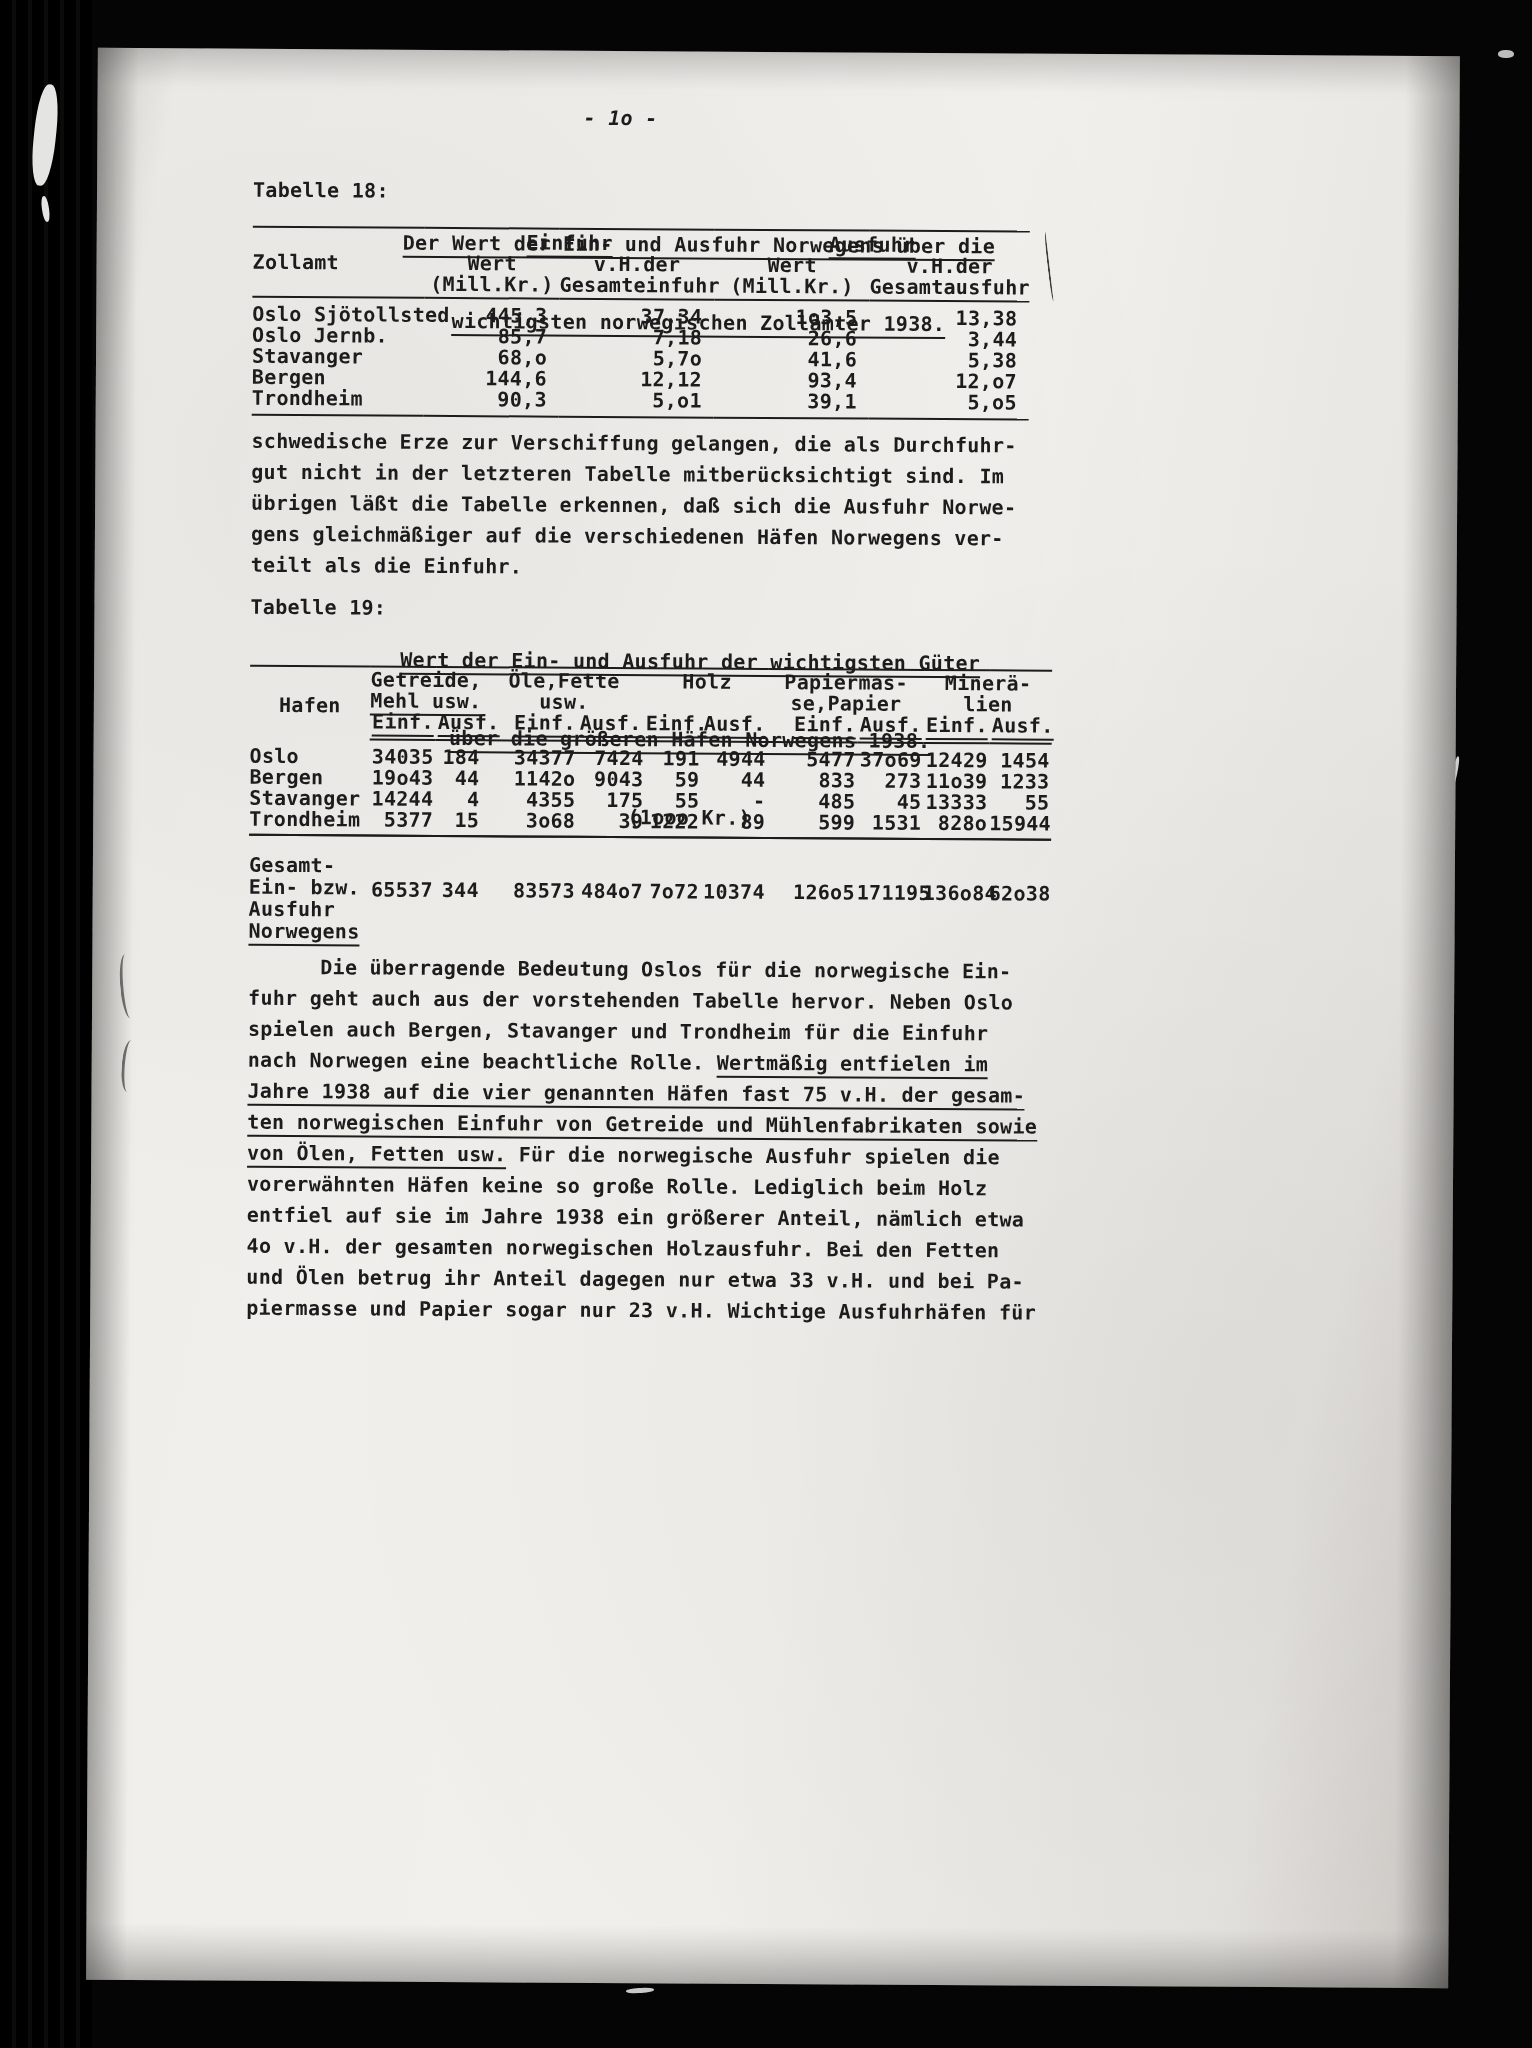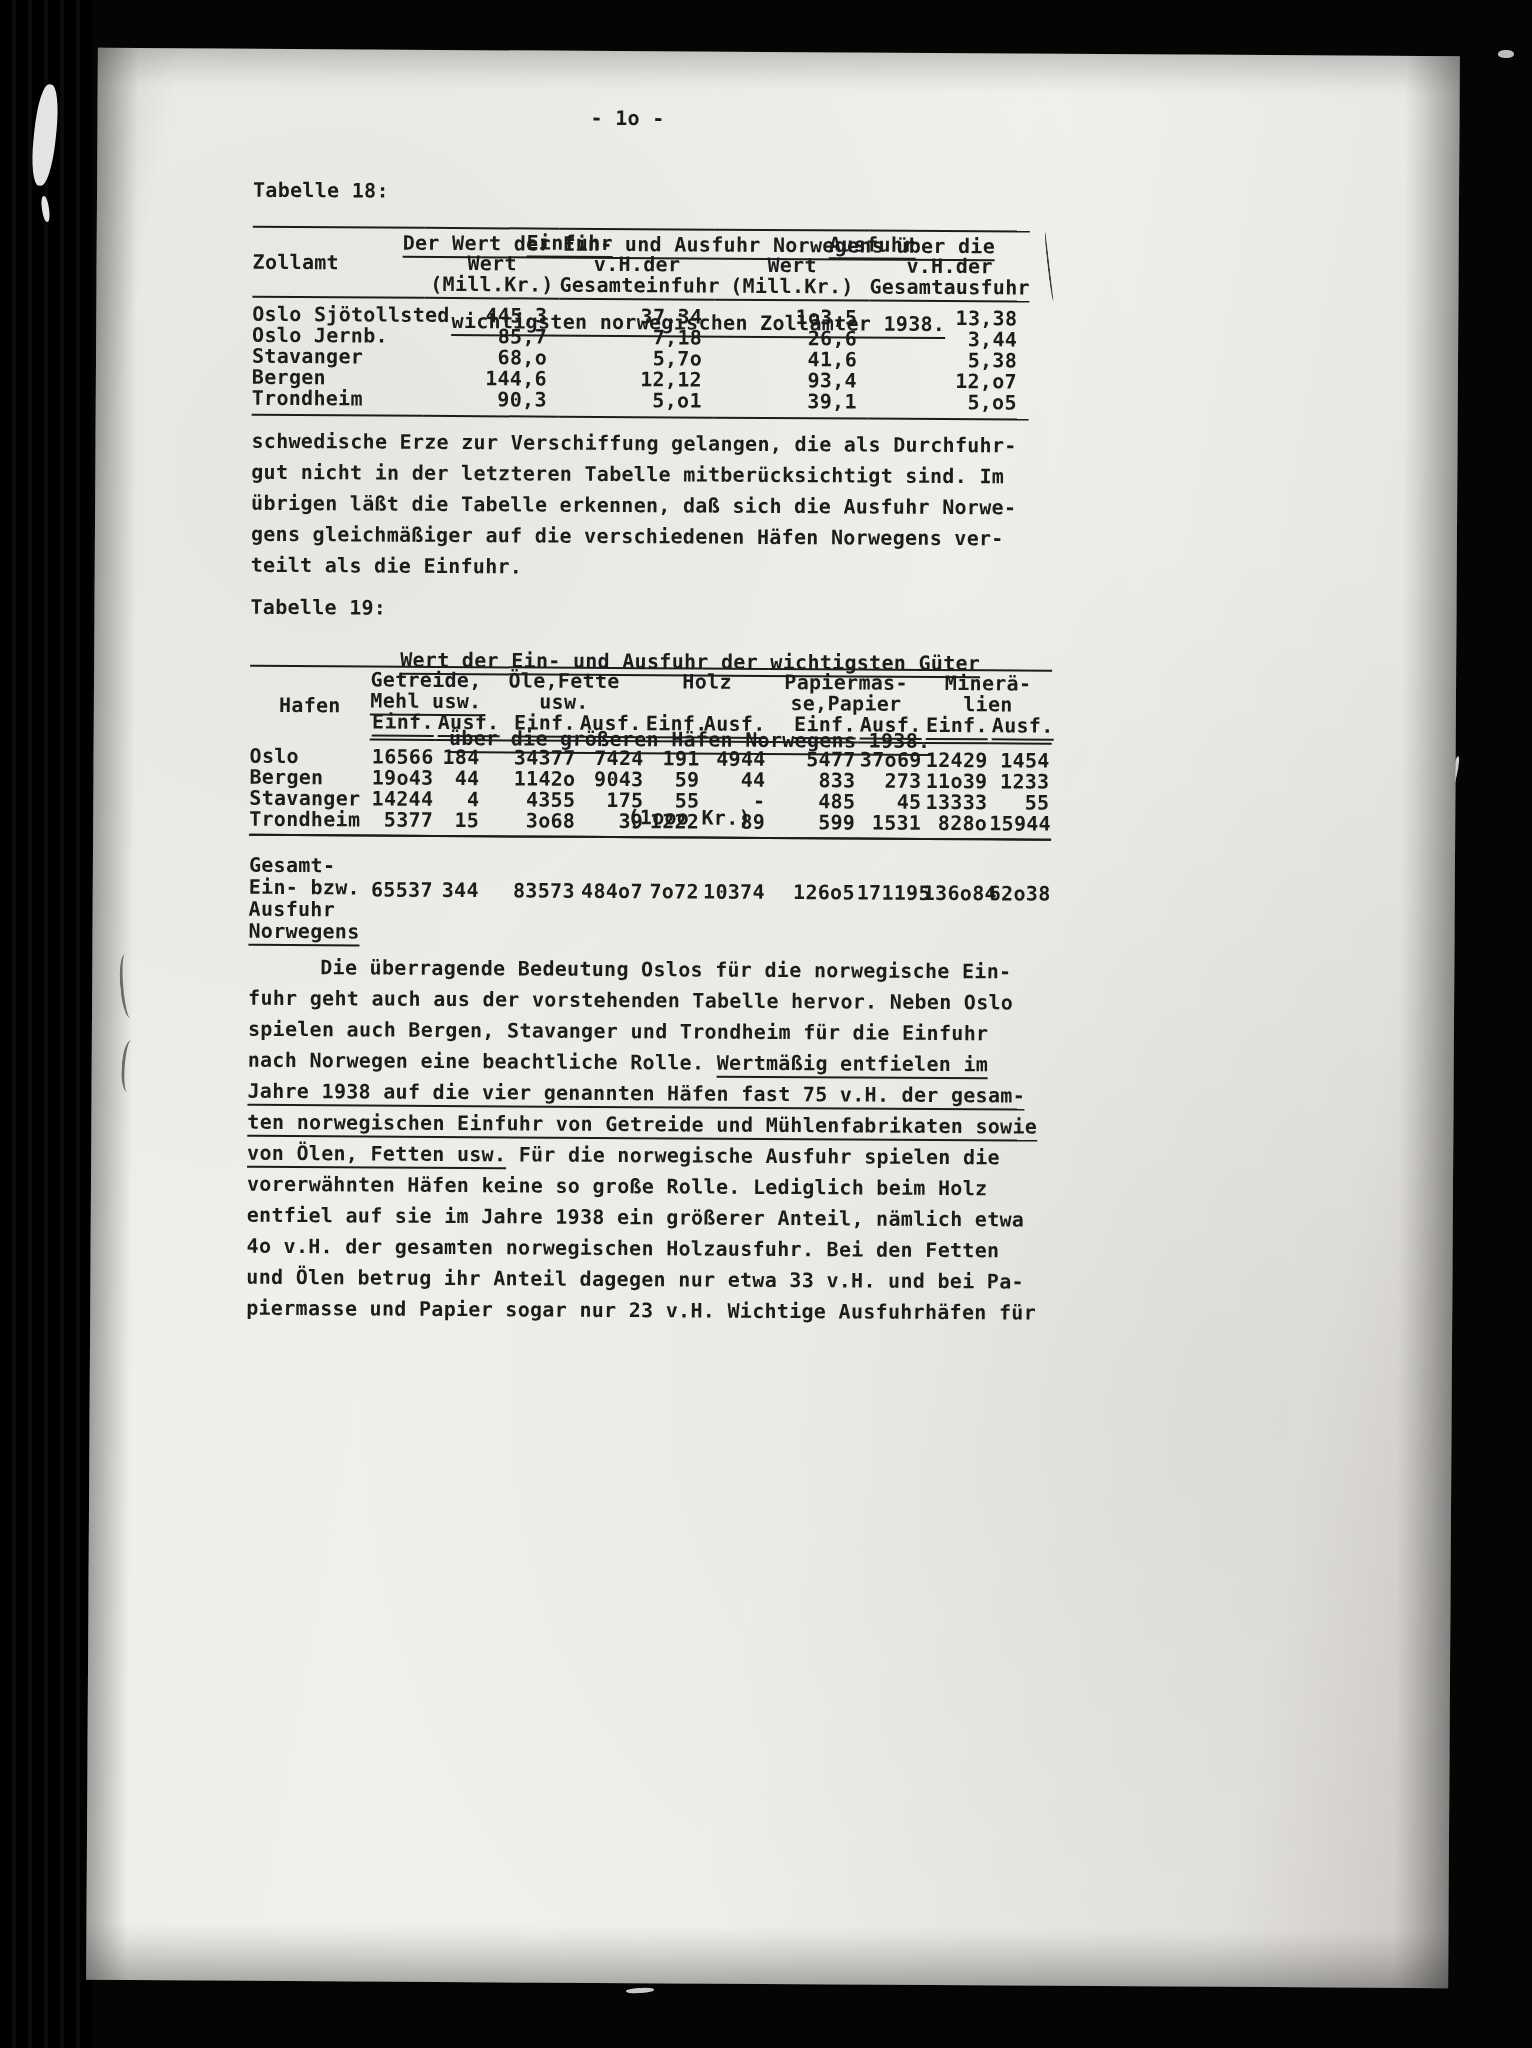--- a/index.html
+++ b/index.html
@@ -41,21 +41,21 @@
   }
   .mark{position:absolute;border-left:3px solid #6a6a68;border-radius:50%;width:12px;}
   .m1{left:28px;top:906px;height:64px;transform:rotate(-5deg);}
   .m2{left:30px;top:992px;height:52px;transform:rotate(4deg);}
   .m3{left:951px;top:178px;height:70px;width:2px;border-left:2px solid #3c3c3a;transform:rotate(-7deg);border-radius:60%;}
   
   .content{
     position:absolute;left:156px;top:0;width:1140px;height:100%;
     color:#1c1c1c;font-weight:700;font-size:20px;letter-spacing:0.3px;
   }
-  .pagenum{position:absolute;left:337px;top:54px;line-height:26px;}
+  .pagenum{position:absolute;left:330px;top:54px;line-height:26px;font-style:italic;}
   .u{border-bottom:2px solid #1c1c1c;padding-bottom:1px;}
   .heading{position:absolute;left:0;display:flex;line-height:26px;white-space:pre;}
   .h18{top:128px;}
   .h19{top:545px;}
   .hlabel{width:150px;flex:0 0 150px;}
   .htitle{text-align:center;}
   .tline{margin-bottom:0px;}
   
   table{border-collapse:collapse;table-layout:fixed;position:absolute;left:0;
         font-size:20px;letter-spacing:0.3px;color:#1c1c1c;}
@@ -251,21 +251,21 @@
             <th class="ausf"><span class="u">Ausf.</span></th>
             <th class="einf"><span class="u">Einf.</span></th>
             <th class="ausf"><span class="u">Ausf.</span></th>
             <th class="einf"><span class="u">Einf.</span></th>
             <th class="ausf"><span class="u">Ausf.</span></th>
           </tr>
         </thead>
         <tbody>
             <tr>
               <th>Oslo</th>
-              <td>16566</td>
+              <td>34035</td>
               <td>184</td>
               <td>34377</td>
               <td>7424</td>
               <td>191</td>
               <td>4944</td>
               <td>5477</td>
               <td>37o69</td>
               <td>12429</td>
               <td>1454</td>
             </tr>

